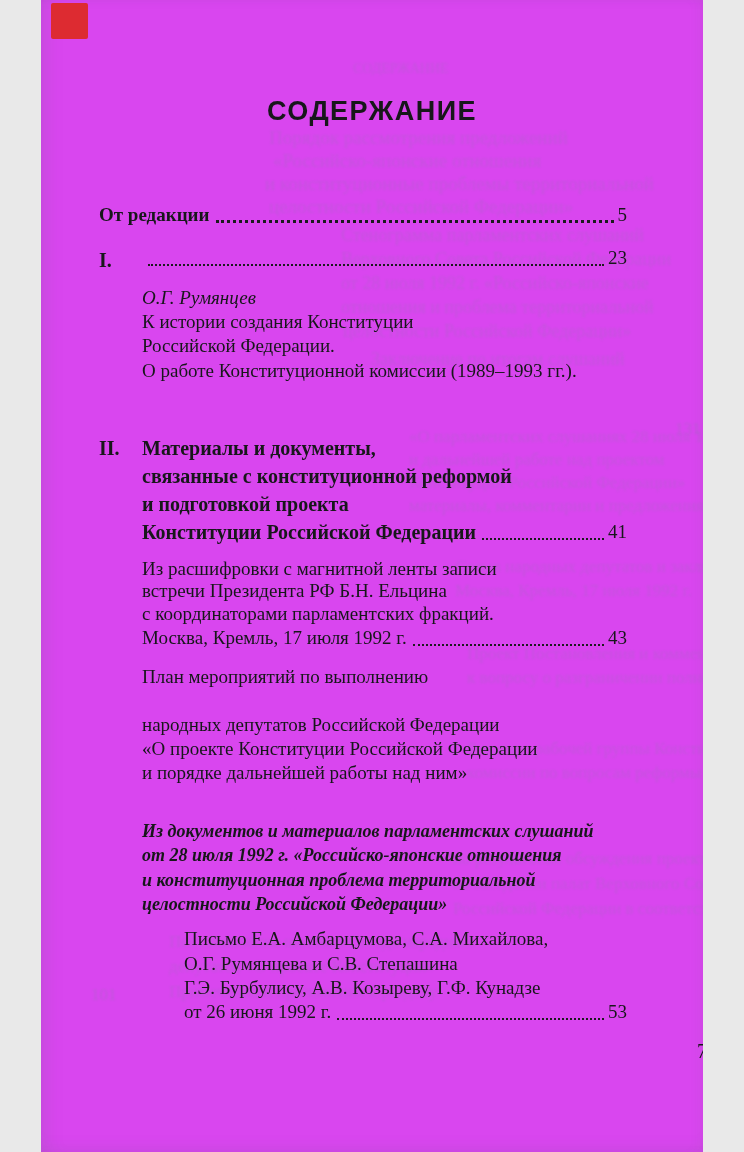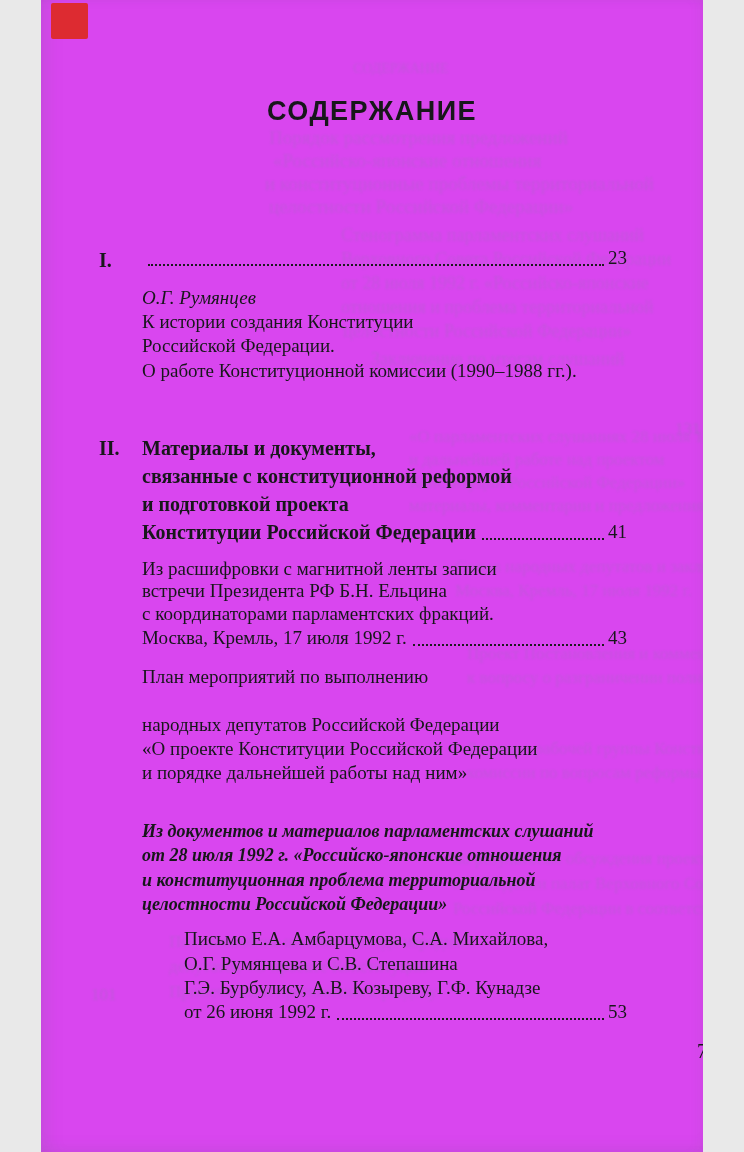--- a/index.html
+++ b/index.html
@@ -92,31 +92,36 @@
       <div class="ghost num" style="left: 698px; top: 238px; font-size: 17px;">15</div>
       <div class="ghost num" style="left: 634px; top: 420px; font-size: 17px;">131</div>
       <div class="ghost num" style="left: 694px; top: 634px; font-size: 17px;">112</div>
       <div class="ghost num" style="left: 698px; top: 736px; font-size: 17px;">13</div>
       <div class="ghost num" style="left: 686px; top: 866px; font-size: 17px;">77</div>
       <div class="ghost num" style="left: 50px; top: 986px; font-size: 17px;">101</div>
     </div>
 
   <div class="title">СОДЕРЖАНИЕ</div>
 
+  <div class="lead heavy b" style="left:58px;top:204px;">
+    <span class="txt">От редакции</span>
+    <span class="dots"></span>
+    <span class="pg" style="font-weight:400;">5</span>
+  </div>
 
   <div class="line b h" style="left:58px;top:248px;">I.</div>
   <div class="lead" style="left:101px;top:247px;">
     <span class="dots"></span>
     <span class="pg">23</span>
   </div>
 
   <div class="line i" style="left:101px;top:287px;">О.Г. Румянцев</div>
   <div class="line" style="left:101px;top:311px;">К истории создания Конституции</div>
   <div class="line" style="left:101px;top:335px;">Российской Федерации.</div>
-  <div class="line" style="left:101px;top:360px;">О работе Конституционной комиссии (1990–1988 гг.).</div>
+  <div class="line" style="left:101px;top:360px;">О работе Конституционной комиссии (1989–1993 гг.).</div>
 
   <div class="line b h" style="left:58px;top:436px;">II.</div>
   <div class="line b h" style="left:101px;top:436px;">Материалы и документы,</div>
   <div class="line b h" style="left:101px;top:464px;">связанные с конституционной реформой</div>
   <div class="line b h" style="left:101px;top:492px;">и подготовкой проекта</div>
   <div class="lead" style="left:101px;top:520px;">
     <span class="txt b h">Конституции Российской Федерации</span>
     <span class="dots"></span>
     <span class="pg">41</span>
   </div>

